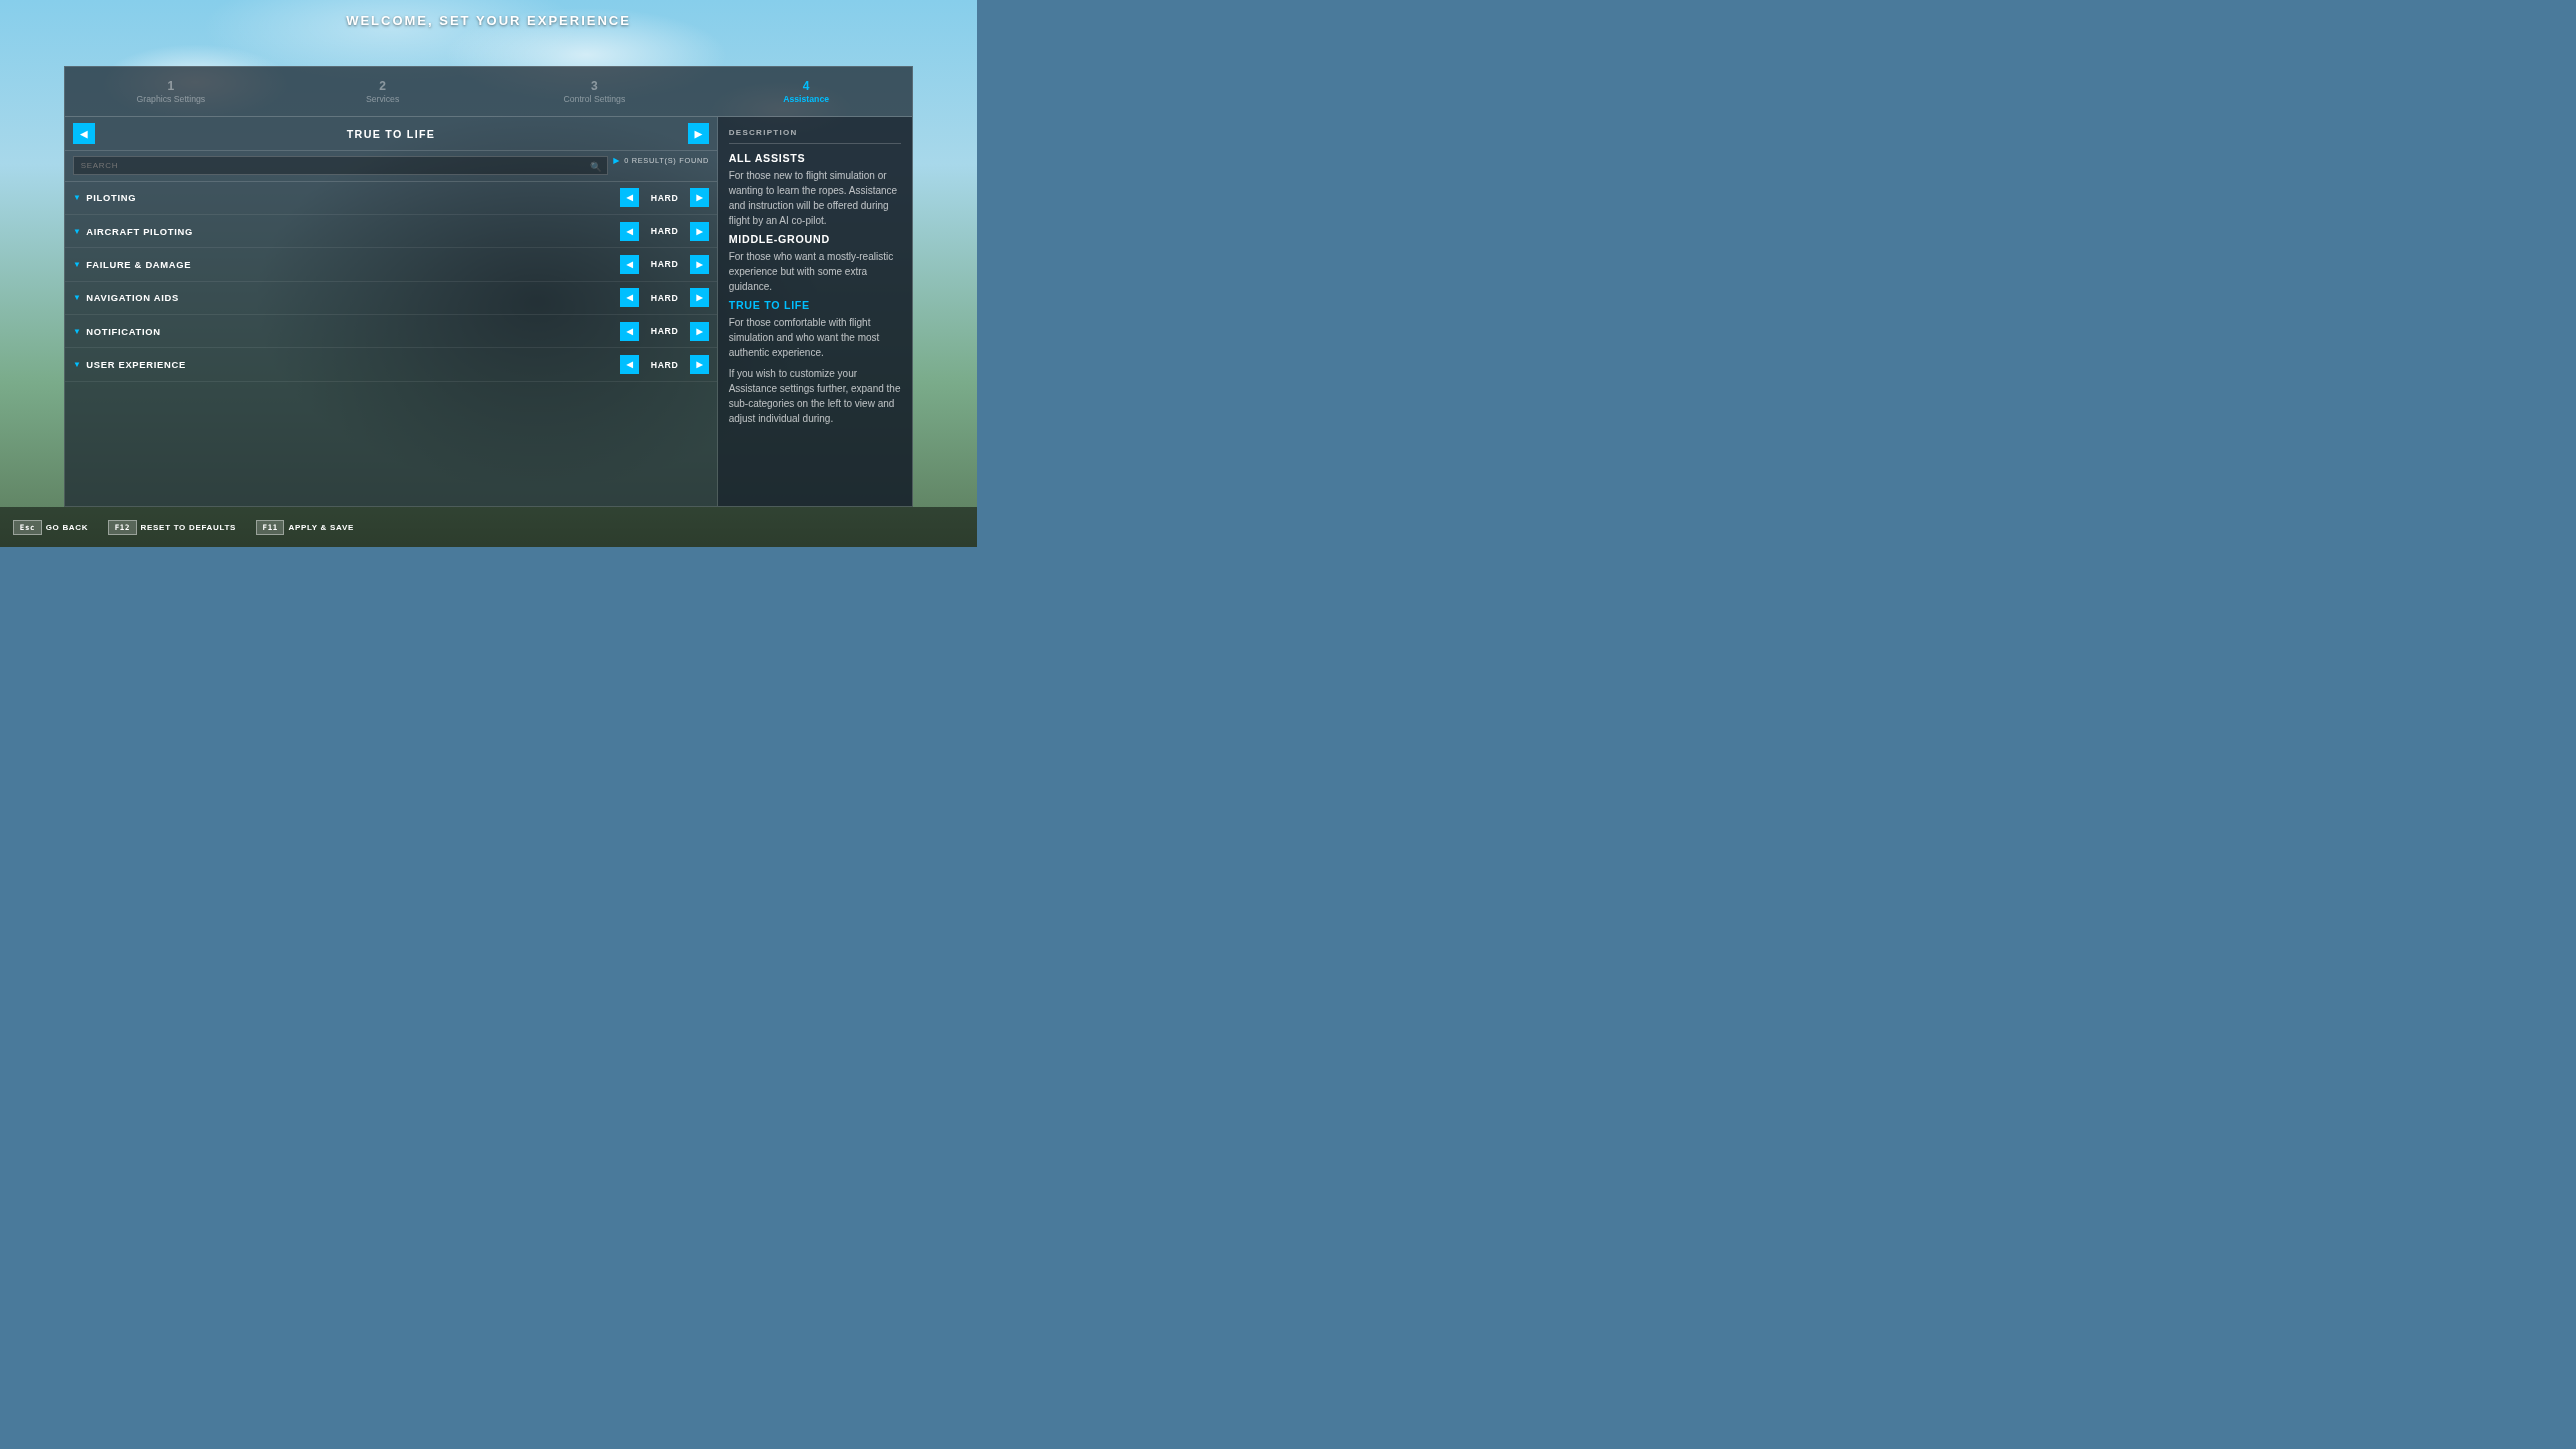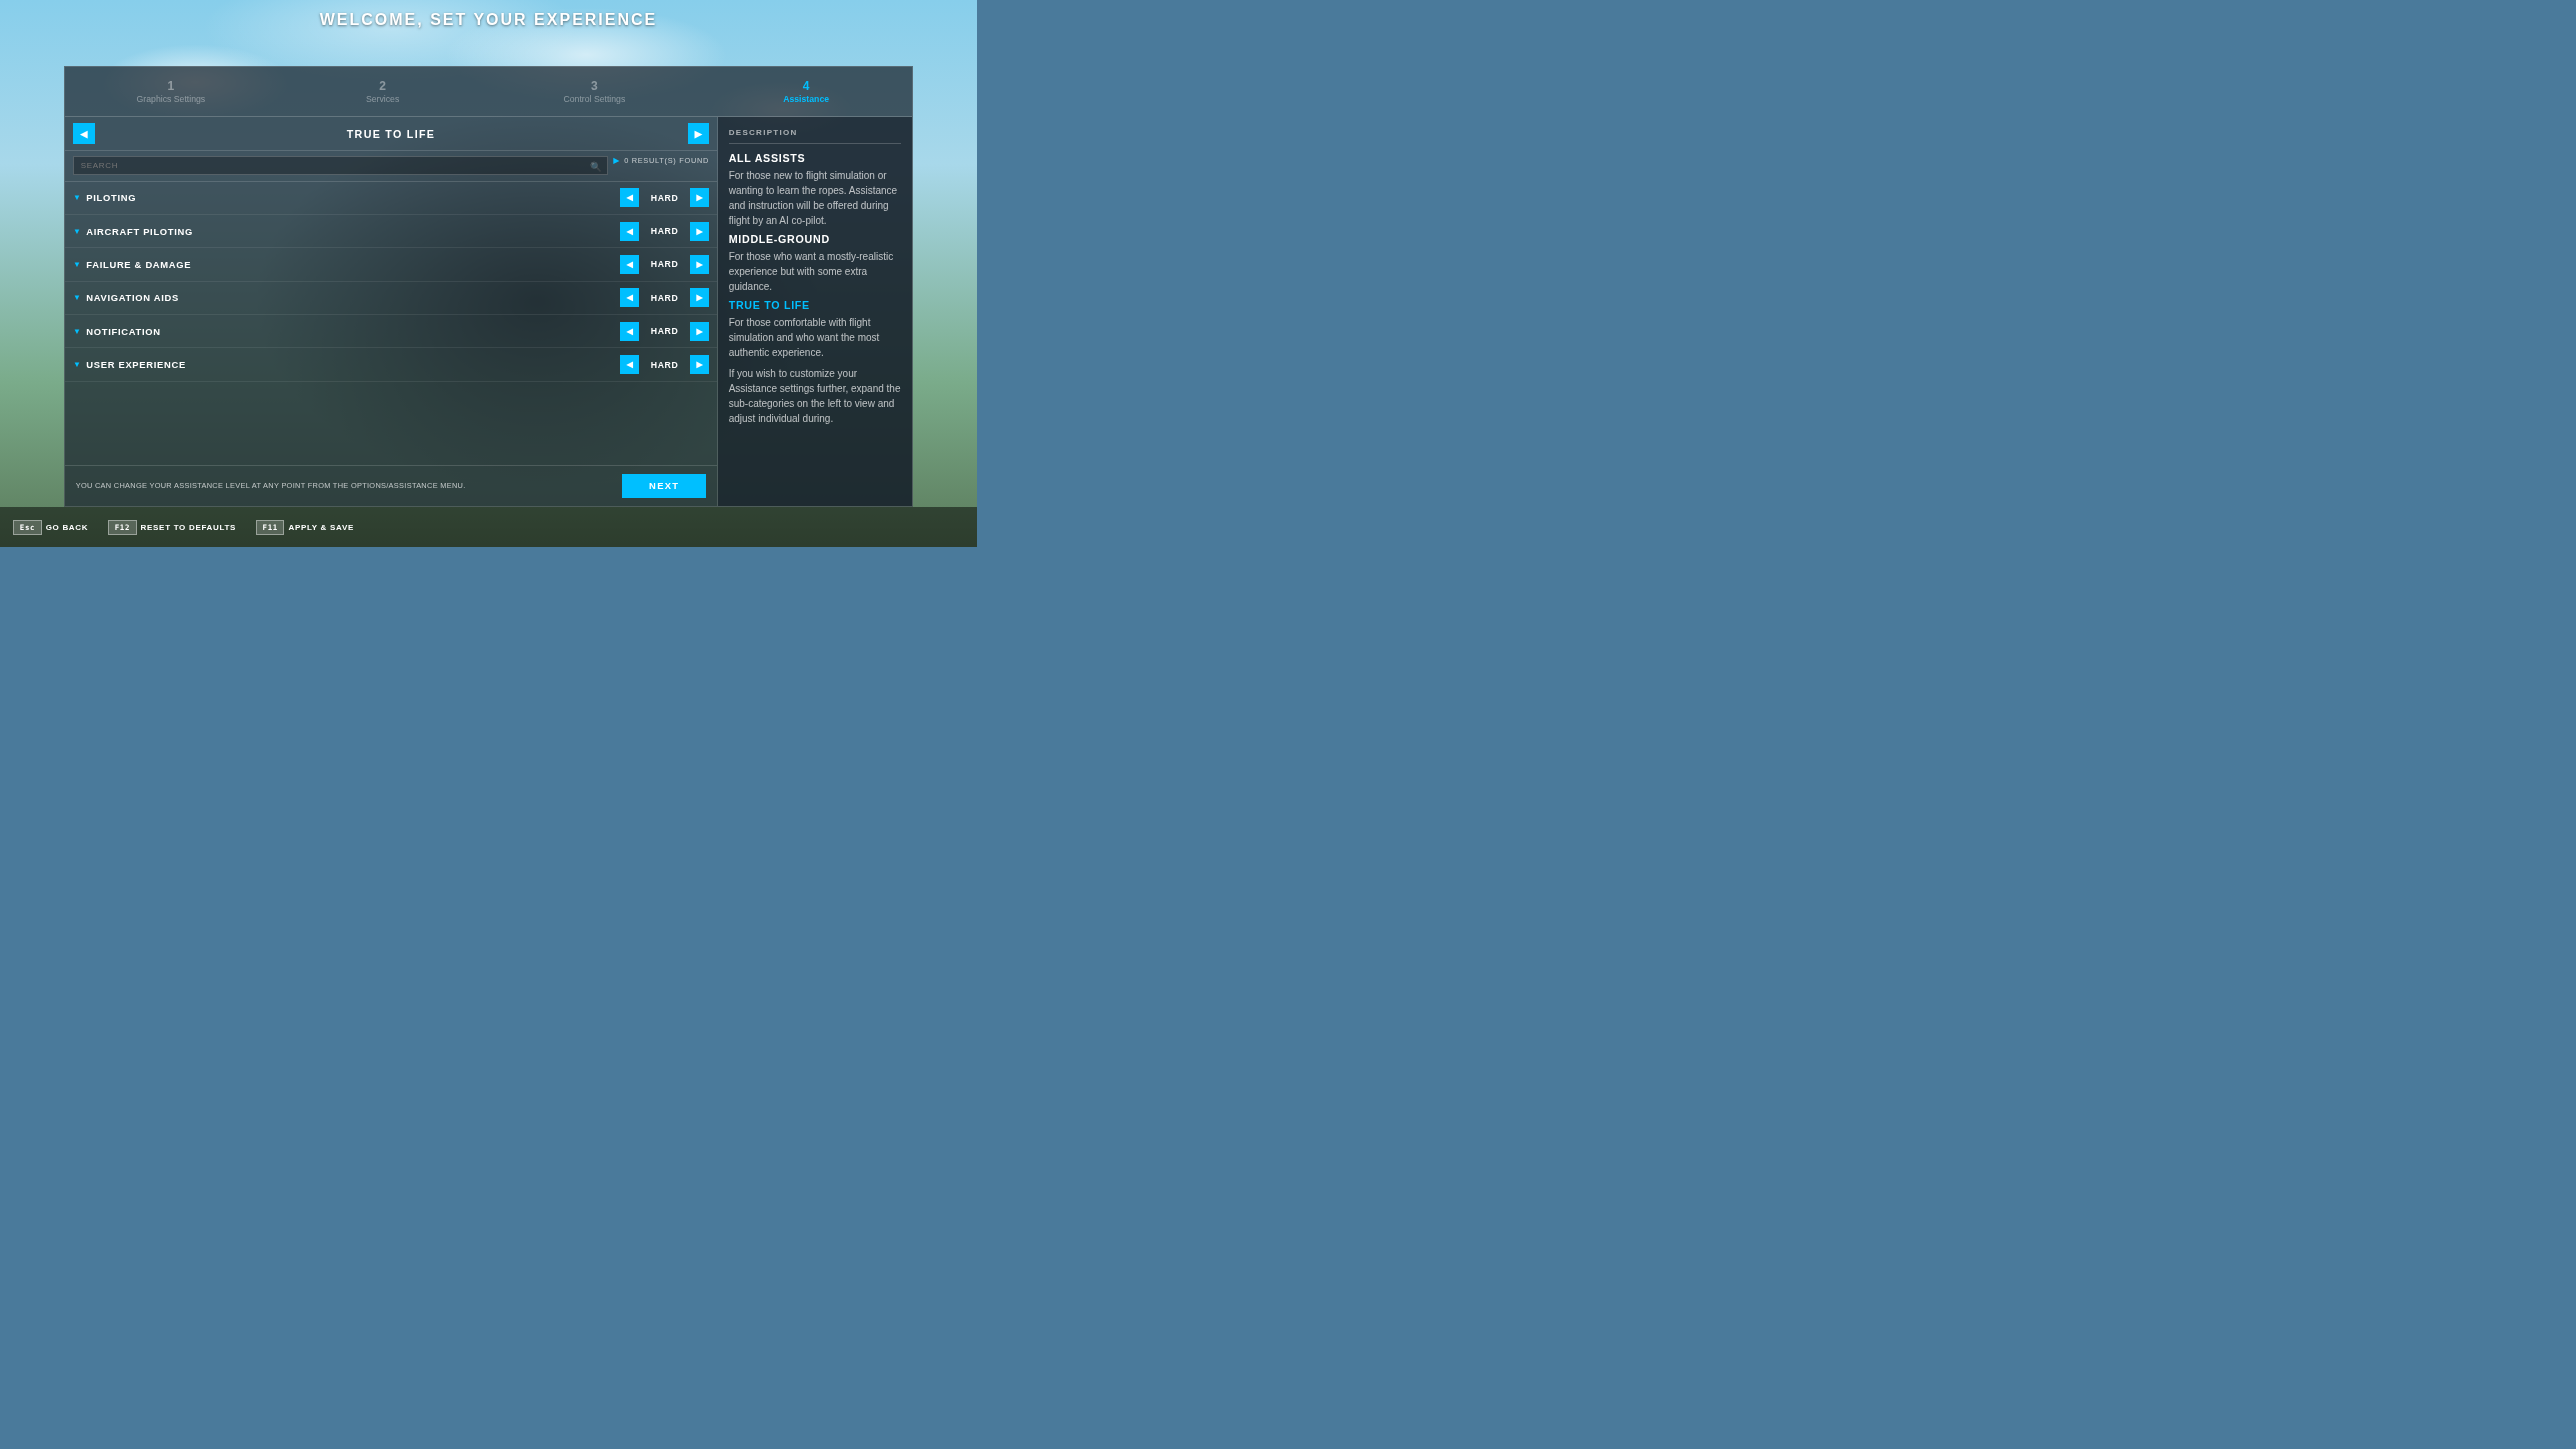--- a/index.html
+++ b/index.html
@@ -49,21 +49,21 @@
       right: 0;
       height: 40px;
       display: flex;
       align-items: center;
       justify-content: center;
       z-index: 10;
     }
 
     .title-bar h1 {
       color: white;
-      font-size: 16px;
+      font-size: 13px;
       font-weight: bold;
       letter-spacing: 2px;
       text-shadow: 0 1.3px 2.7px rgba(0,0,0,0.5);
     }
 
     
     .dialog {
       position: absolute;
       top: 66px;
       left: 64px;
@@ -475,24 +475,20 @@
           <span class="category-name">USER EXPERIENCE</span>
           <div class="cat-controls">
             <button class="cat-arrow-btn">◀</button>
             <span class="cat-value">HARD</span>
             <button class="cat-arrow-btn">▶</button>
           </div>
         </div>
 
       </div>
 
-      <div class="bottom-note">
-        <span>YOU CAN CHANGE YOUR ASSISTANCE LEVEL AT ANY POINT FROM THE OPTIONS/ASSISTANCE MENU.</span>
-        <button class="next-btn">NEXT</button>
-      </div>
 
     </div>
 
     <div class="right-panel">
       <div class="desc-title">DESCRIPTION</div>
 
       <div class="desc-section-title">ALL ASSISTS</div>
       <div class="desc-text">For those new to flight simulation or wanting to learn the ropes. Assistance and instruction will be offered during flight by an AI co-pilot.</div>
 
       <div class="desc-section-title">MIDDLE-GROUND</div>

